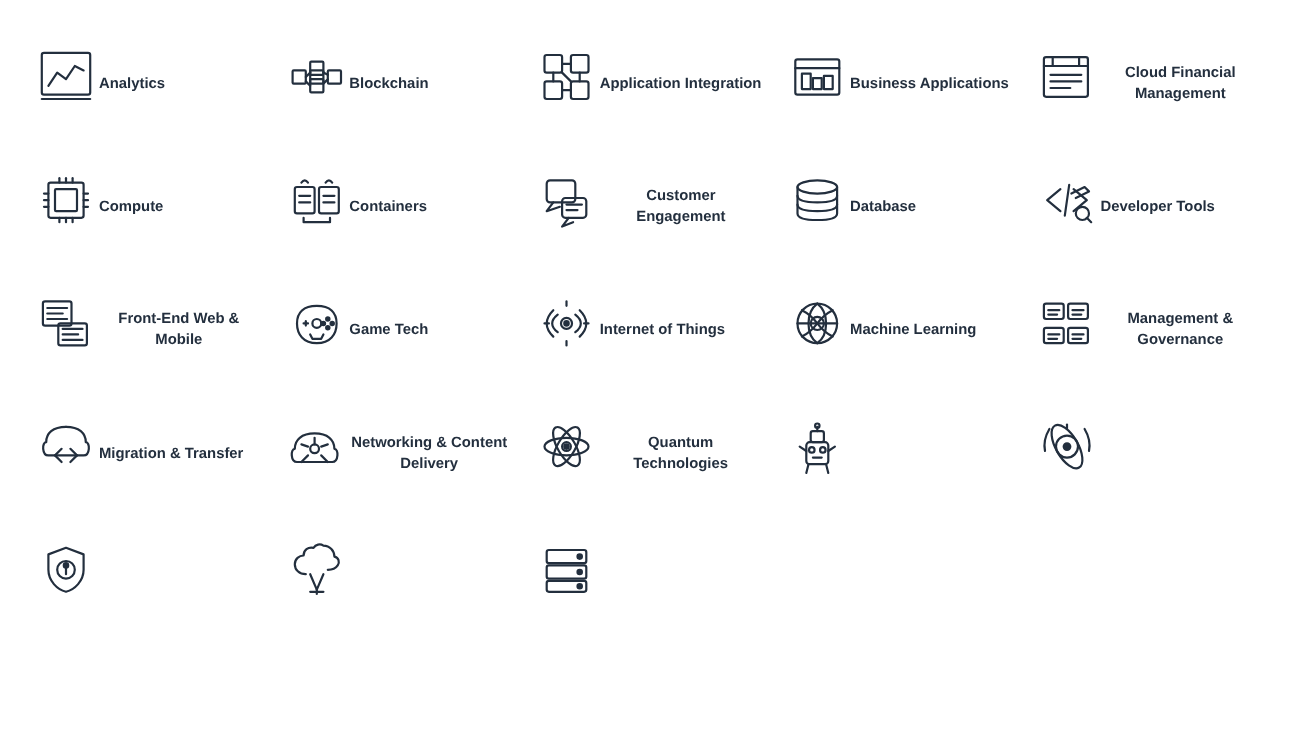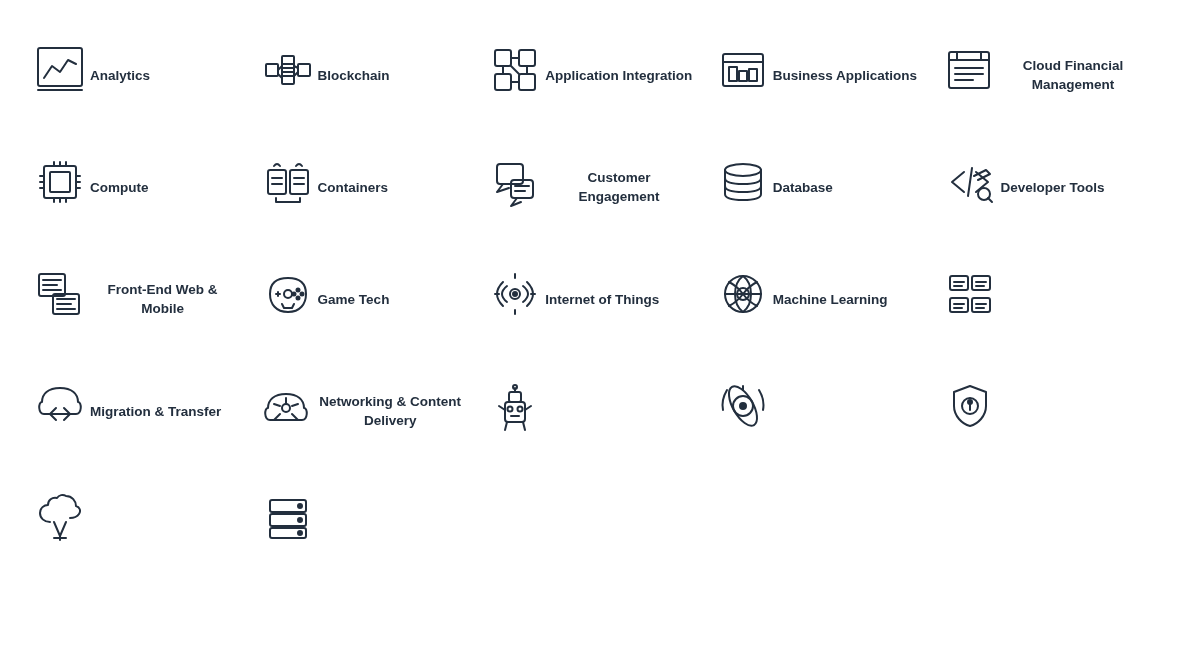--- a/index.html
+++ b/index.html
@@ -263,20 +263,21 @@
     <line x1="10" y1="14" x2="20" y2="14"></line>
     <line x1="10" y1="18" x2="18" y2="18"></line>
     <line x1="32" y1="14" x2="42" y2="14"></line>
     <line x1="32" y1="18" x2="40" y2="18"></line>
     <line x1="10" y1="36" x2="20" y2="36"></line>
     <line x1="10" y1="40" x2="18" y2="40"></line>
     <line x1="32" y1="36" x2="42" y2="36"></line>
     <line x1="32" y1="40" x2="40" y2="40"></line>
   </svg>
       </div>
+      <span class="category-label">Management &amp; Governance</span>
     </div>
     <div class="category-item">
       <div class="icon-wrap">
         <svg viewBox="0 0 52 52" fill="none" stroke="#232f3e" stroke-width="2" stroke-linecap="round" stroke-linejoin="round">
     <path d="M26 8 C14 8 8 14 8 22 C4 22 4 34 10 34 L16 34"></path>
     <path d="M26 8 C38 8 44 14 44 22 C48 22 48 34 42 34 L36 34"></path>
     <path d="M30 28 L36 34 L30 40"></path>
     <path d="M22 28 L16 34 L22 40"></path>
     <line x1="16" y1="34" x2="36" y2="34"></line>
   </svg>
@@ -289,20 +290,32 @@
     <path d="M26 14 C14 14 8 20 8 28 C4 28 4 40 10 40 L42 40 C48 40 48 28 44 28 C44 20 38 14 26 14Z"></path>
     <circle cx="26" cy="28" r="4"></circle>
     <line x1="20" y1="34" x2="14" y2="40"></line>
     <line x1="32" y1="34" x2="38" y2="40"></line>
     <line x1="26" y1="24" x2="26" y2="18"></line>
     <line x1="20" y1="26" x2="14" y2="24"></line>
     <line x1="32" y1="26" x2="38" y2="24"></line>
   </svg>
       </div>
       <span class="category-label">Networking &amp; Content Delivery</span>
+    </div>
+    <div class="category-item">
+      <div class="icon-wrap">
+        <svg viewBox="0 0 52 52" fill="none" stroke="#232f3e" stroke-width="2" stroke-linecap="round" stroke-linejoin="round">
+    <circle cx="26" cy="26" r="4"></circle>
+    <ellipse cx="26" cy="26" rx="20" ry="8"></ellipse>
+    <ellipse cx="26" cy="26" rx="20" ry="8" transform="rotate(60 26 26)"></ellipse>
+    <ellipse cx="26" cy="26" rx="20" ry="8" transform="rotate(120 26 26)"></ellipse>
+    <circle cx="26" cy="26" r="2" fill="#232f3e"></circle>
+  </svg>
+      </div>
+      <span class="category-label">Quantum Technologies</span>
     </div>
     <div class="category-item">
       <div class="icon-wrap">
         <svg viewBox="0 0 52 52" fill="none" stroke="#232f3e" stroke-width="2" stroke-linecap="round" stroke-linejoin="round">
     <rect x="16" y="22" width="20" height="20" rx="3"></rect>
     <rect x="20" y="12" width="12" height="10" rx="2"></rect>
     <line x1="26" y1="8" x2="26" y2="12"></line>
     <circle cx="26" cy="7" r="2"></circle>
     <circle cx="21" cy="29" r="2.5"></circle>
     <circle cx="31" cy="29" r="2.5"></circle>

